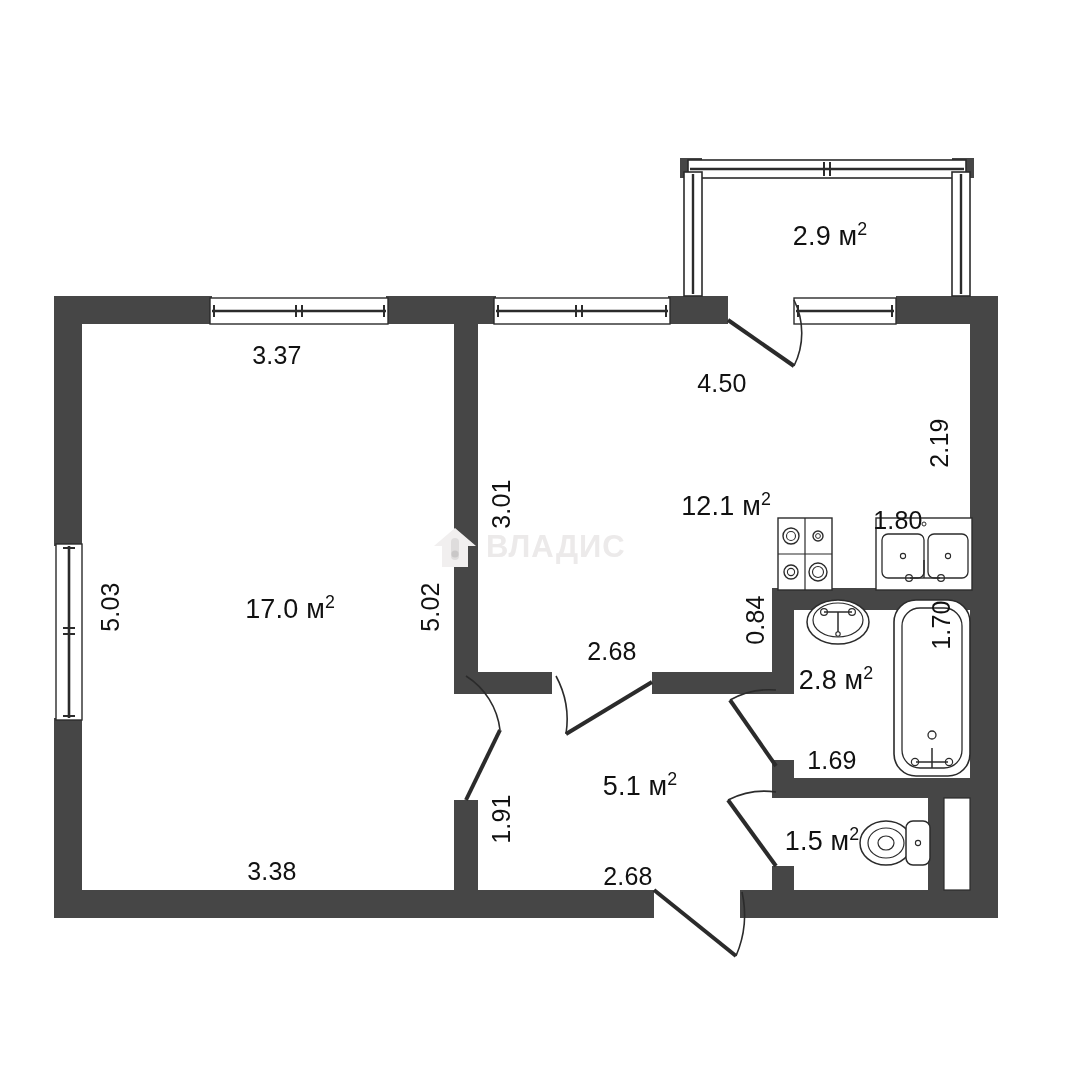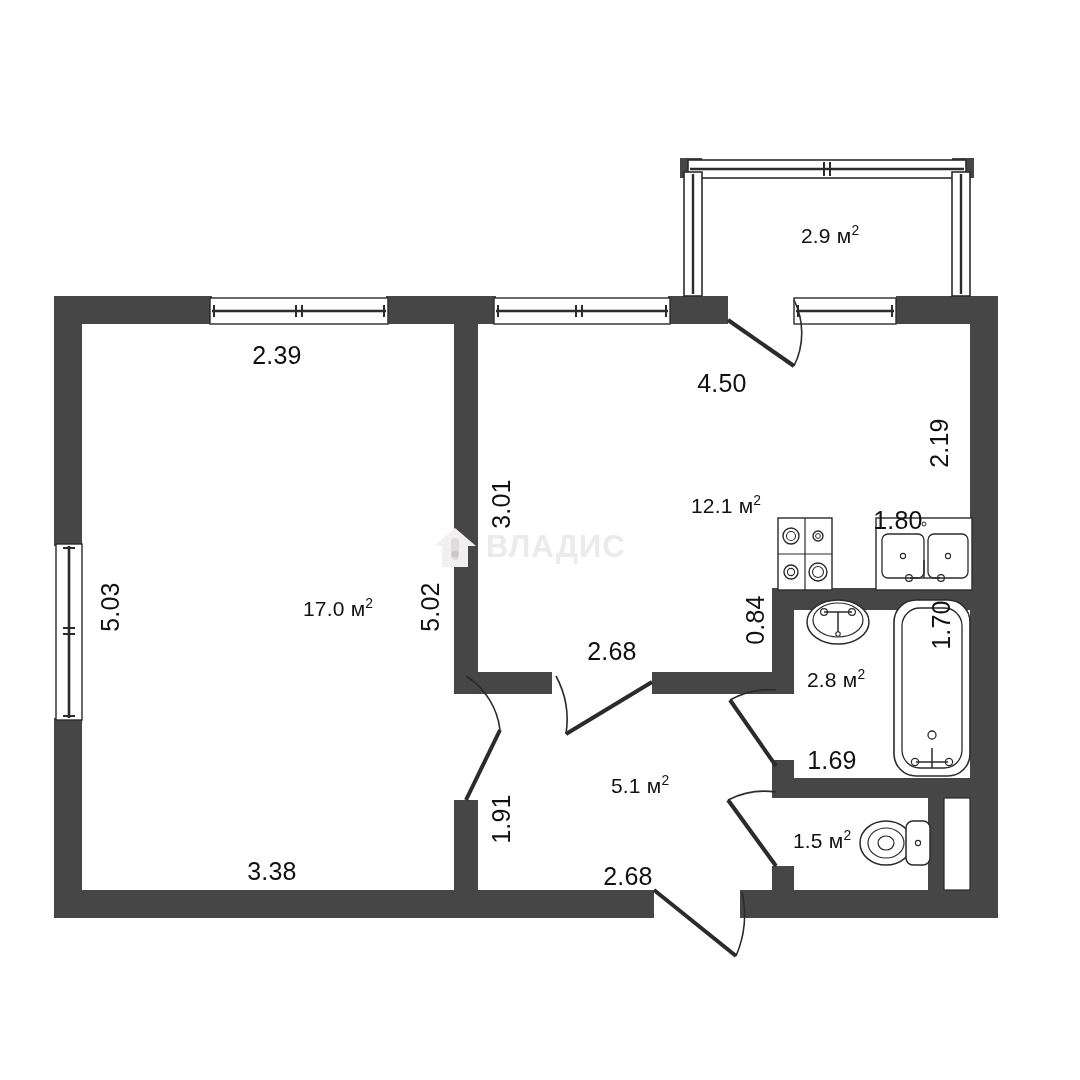--- a/index.html
+++ b/index.html
@@ -23,21 +23,21 @@
   }
   .lbl {
     position: absolute;
     font-family: "Liberation Sans", sans-serif;
     color: #111111;
     white-space: nowrap;
     transform-origin: 50% 50%;
     line-height: 1;
   }
   .lbl.area {
-    font-size: 21px;
+    font-size: 27px;
     letter-spacing: 0.2px;
     text-align: center;
   }
   .lbl.dim {
     font-size: 25px;
     letter-spacing: 0.2px;
   }
   .lbl.rot {
     transform: translate(-50%, -50%) rotate(-90deg);
   }
@@ -273,27 +273,27 @@
 <div id="watermark">
   <svg width="46" height="46" viewBox="0 0 46 46">
     <path d="M23 4 L44 22 L36 22 L36 43 L10 43 L10 22 L2 22 Z" fill="#f1efef"></path>
     <rect x="19" y="14" width="8" height="22" rx="4" fill="#dedcdc"></rect>
     <circle cx="23" cy="30" r="3.6" fill="#c9c7c7"></circle>
   </svg>
   <span class="wm-text">ВЛАДИС</span>
 </div>
 
 <div id="labels">
-    <div class="lbl area flat" style="left: 290px; top: 608px; margin-left: 48px;"><span>17.0</span><span> м</span><span class="sup">2</span></div>
+    <div class="lbl area flat" style="left: 290px; top: 608px;"><span>17.0</span><span> м</span><span class="sup">2</span></div>
     <div class="lbl area flat" style="left: 726px; top: 505px;"><span>12.1</span><span> м</span><span class="sup">2</span></div>
     <div class="lbl area flat" style="left: 640px; top: 785px;"><span>5.1</span><span> м</span><span class="sup">2</span></div>
     <div class="lbl area flat" style="left: 836px; top: 679px;"><span>2.8</span><span> м</span><span class="sup">2</span></div>
     <div class="lbl area flat" style="left: 822px; top: 840px;"><span>1.5</span><span> м</span><span class="sup">2</span></div>
     <div class="lbl area flat" style="left: 830px; top: 235px;"><span>2.9</span><span> м</span><span class="sup">2</span></div>
-    <div class="lbl dim flat" style="left: 277px; top: 355px;">2.39</div>
+    <div class="lbl dim flat" style="left: 277px; top: 355px;">3.37</div>
     <div class="lbl dim flat" style="left: 272px; top: 871px;">3.38</div>
     <div class="lbl dim rot" style="left: 110px; top: 607px;">5.03</div>
     <div class="lbl dim rot" style="left: 430px; top: 607px;">5.02</div>
     <div class="lbl dim rot" style="left: 501px; top: 504px;">3.01</div>
     <div class="lbl dim flat" style="left: 722px; top: 355px; margin-top: 28px;">4.50</div>
     <div class="lbl dim rot" style="left: 939px; top: 443px;">2.19</div>
     <div class="lbl dim flat" style="left: 898px; top: 498px; margin-top: 22px;">1.80</div>
     <div class="lbl dim rot" style="left: 755px; top: 620px;">0.84</div>
     <div class="lbl dim flat" style="left: 612px; top: 651px;">2.68</div>
     <div class="lbl dim flat" style="left: 628px; top: 876px;">2.68</div>

